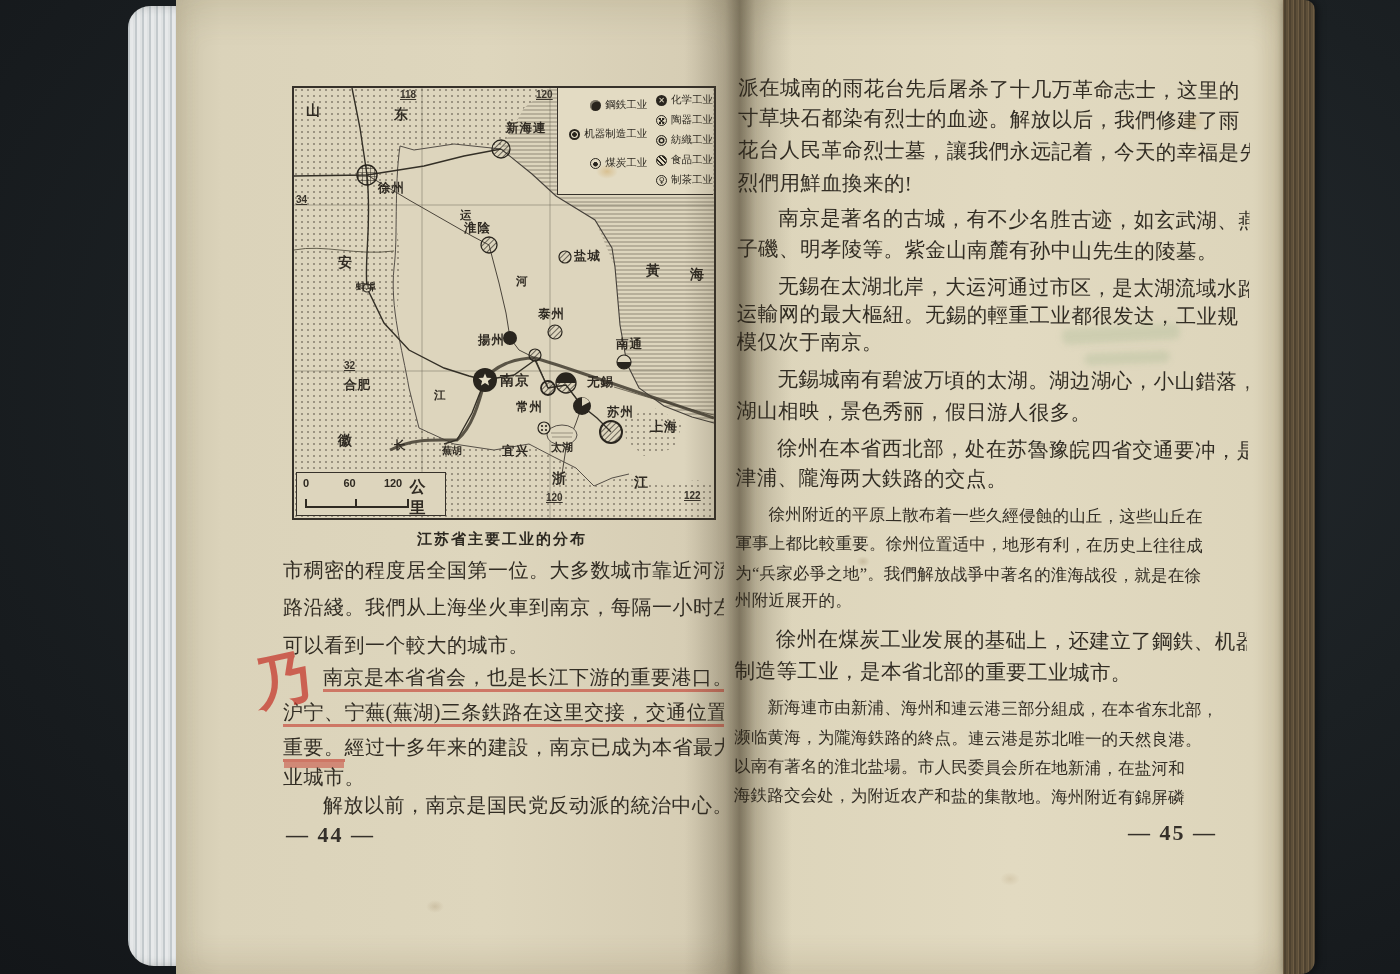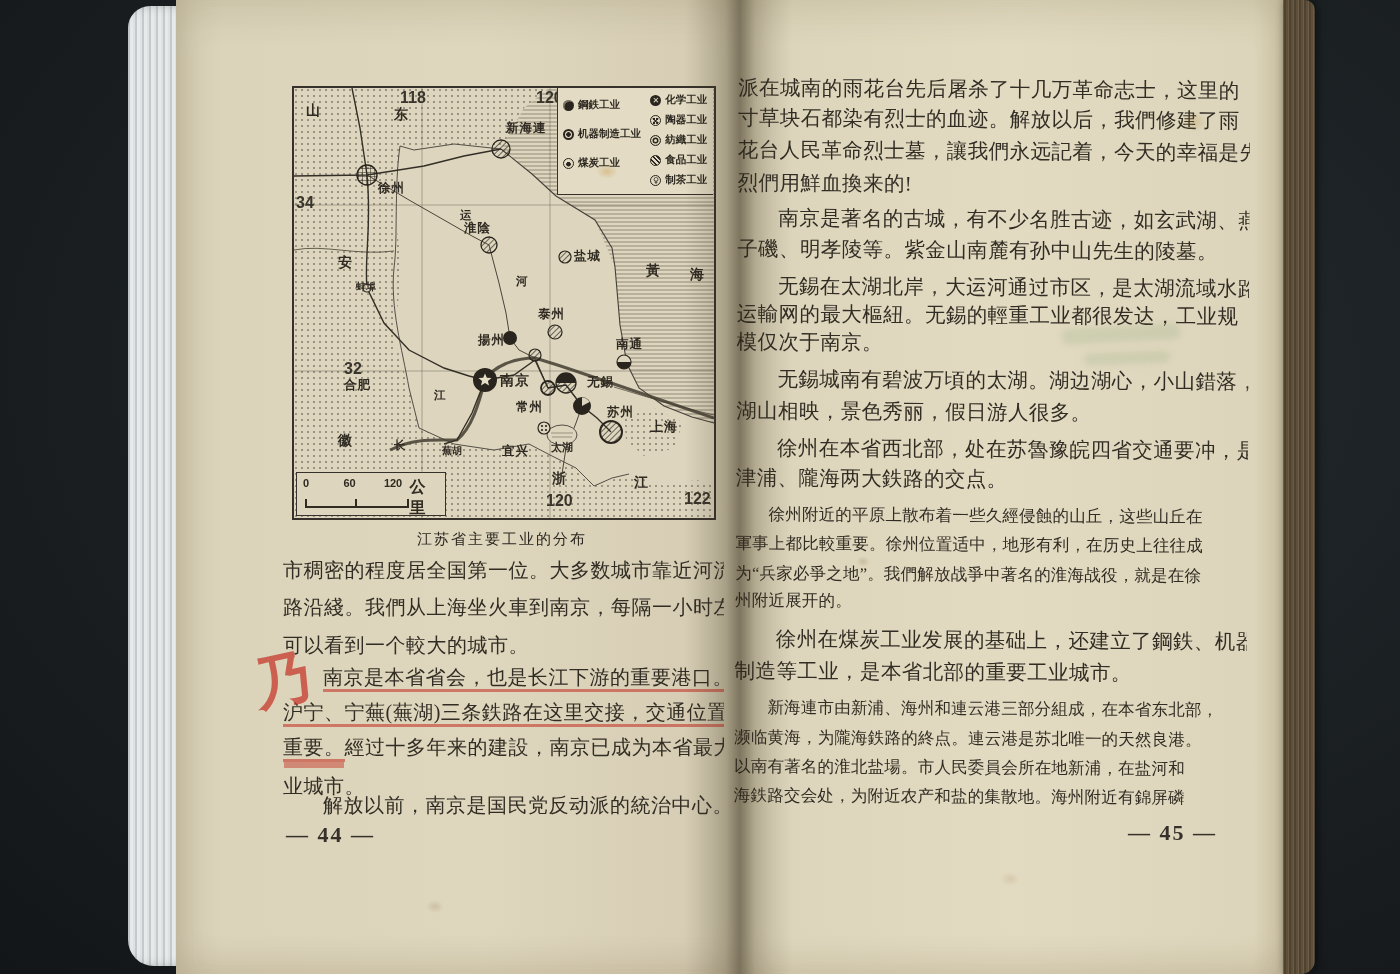--- a/index.html
+++ b/index.html
@@ -23,28 +23,28 @@
   .gutter{position:absolute;left:684px;top:0;width:108px;height:974px;pointer-events:none;
       background:linear-gradient(90deg,rgba(60,50,32,0) 0%,rgba(60,50,32,.22) 38%,rgba(38,30,16,.42) 52%,rgba(60,50,32,.20) 66%,rgba(60,50,32,0) 100%);}
   
   .mapbox{position:absolute;left:292px;top:86px;width:420px;height:430px;
       border:2px solid #36312a;background:#ddd5bd;}
   .mapbox svg{position:absolute;left:0;top:0;}
   .ml{position:absolute;font-size:11.5px;font-weight:700;letter-spacing:1px;white-space:nowrap;color:#2f2a22;}
   .ml-big{font-size:14px;letter-spacing:2px;}
   .ml-city{font-size:12.5px;}
   .ml-tiny{font-size:11px;letter-spacing:0;}
-  .coord{position:absolute;font-size:16px;font-weight:700;color:#3a352c;font-family:"Liberation Sans","DejaVu Sans",sans-serif;}
+  .coord{position:absolute;font-size:10px;font-weight:700;color:#3a352c;font-family:"Liberation Sans","DejaVu Sans",sans-serif;text-decoration:underline;}
   .legend{position:absolute;left:263px;top:0;width:155px;height:106px;
       background:#e3dbc3;border-left:1.5px solid #36312a;border-bottom:1.5px solid #36312a;
       display:flex;font-family:"Liberation Serif","DejaVu Serif",serif;}
   .lg-col{display:flex;flex-direction:column;}
   .lg-col1{width:86px;padding:10px 0 0 5px;gap:15px;}
   .lg-col2{width:64px;padding:5px 0 0 2px;gap:6px;border-left:1px solid rgba(54,49,42,.0);}
-  .lg-item{display:flex;align-items:center;gap:4px;font-size:10.5px;font-weight:700;white-space:nowrap;}
+  .lg-item{display:flex;align-items:center;gap:4px;font-size:10.5px;font-weight:400;white-space:nowrap;justify-content:flex-end;}
   .ic{width:11px;height:11px;border-radius:50%;flex:none;position:relative;box-sizing:border-box;}
   .ic-steel{background:#29251e;box-shadow:inset 1.5px 1.5px 0 rgba(225,215,190,.45);}
   .ic-machine{border:2px solid #29251e;background:radial-gradient(circle,#29251e 0 2px,transparent 2.6px);}
   .ic-coal{border:1.5px solid #29251e;background:radial-gradient(circle at 50% 58%,#29251e 0 2px,transparent 2.6px);}
   .ic-chem{background:#29251e;color:#e6dec6;font:700 8px/11px "DejaVu Sans",sans-serif;text-align:center;}
   .ic-chem::after{content:"✕";}
   .ic-pottery{border:1.5px solid #29251e;
       background:radial-gradient(circle at 30% 32%,#29251e 0 1px,transparent 1.4px),
                  radial-gradient(circle at 70% 32%,#29251e 0 1px,transparent 1.4px),
                  radial-gradient(circle at 50% 55%,#29251e 0 1px,transparent 1.4px),
@@ -56,21 +56,21 @@
   .ic-tea::after{content:"♀";}
   .scalebox{position:absolute;left:2px;top:384px;width:148px;height:42px;background:#ddd5bd;
       border:1.5px solid #36312a;font-family:"Liberation Sans","DejaVu Sans",sans-serif;}
   .scale-nums{position:absolute;left:6px;top:4px;width:136px;display:flex;font-size:11px;font-weight:700;color:#2f2a22;}
   .scale-nums span{display:block;}
   .sn0{width:44px;} .sn60{width:44px;} .sn120{width:28px;} .snu{font-size:16px;}
   .scale-bar{position:absolute;left:8px;top:26px;width:100px;height:7px;
       border-bottom:2px solid #2f2a22;border-left:2px solid #2f2a22;border-right:2px solid #2f2a22;}
   .scale-bar::after{content:"";position:absolute;left:48px;top:0;width:2px;height:7px;background:#2f2a22;}
   .fig-caption{position:absolute;left:292px;top:530px;width:420px;text-align:center;
-      font-size:15px;font-weight:400;letter-spacing:2px;color:#2c2820;}
+      font-size:15px;font-weight:700;letter-spacing:2px;color:#2c2820;}
   
   .ltext{position:absolute;left:283px;top:552px;width:441px;height:290px;overflow:hidden;}
   .ltext .bl{position:absolute;left:0;width:520px;font-size:20px;letter-spacing:.5px;line-height:28px;white-space:nowrap;color:#322d24;}
   .rtext{position:absolute;left:736px;top:70px;width:512px;height:760px;overflow:hidden;transform:rotate(.35deg);}
   .rl{position:absolute;left:0;width:560px;white-space:nowrap;color:#322d24;}
   .rl.big{font-size:20.5px;line-height:28px;letter-spacing:.4px;}
   .rl.small{font-size:16.5px;line-height:24px;letter-spacing:.2px;}
   .ind{text-indent:2em;}
   .pageno{position:absolute;font-size:22px;letter-spacing:2px;color:#35302a;font-weight:600;}
   
@@ -251,21 +251,21 @@
 
   <div class="fig-caption">江苏省主要工业的分布</div>
 
   <div class="ltext">
     <div class="bl" style="top:4px;">市稠密的程度居全国第一位。大多数城市靠近河流</div>
     <div class="bl" style="top:41px;">路沿綫。我們从上海坐火車到南京，每隔一小时左</div>
     <div class="bl" style="top:79px;">可以看到一个較大的城市。</div>
     <div class="bl ind" style="top:111px;"><span class="rul">南京是本省省会，也是长江下游的重要港口。津</span></div>
     <div class="bl" style="top:146px;"><span class="rul">沪宁、宁蕪(蕪湖)三条鉄路在这里交接，</span><span class="rul">交通位置</span></div>
     <div class="bl" style="top:181px;"><span class="rul2">重要。</span><span>經过十多年来的建設，南京已成为本省最大</span></div>
-    <div class="bl" style="top:211px;margin-top:9px;">业城市。</div>
+    <div class="bl" style="top:211px;">业城市。</div>
     <div class="bl ind" style="top:239px;">解放以前，南京是国民党反动派的統治中心。</div>
   </div>
   <div class="margin-mark">乃</div>
   <div class="pageno" style="left:286px;top:822px;">— 44 —</div>
 
   <div class="rtext">
     <div class="rl big" style="top:5px;">派在城南的雨花台先后屠杀了十几万革命志士，这里的</div>
     <div class="rl big" style="top:35px;">寸草块石都染有烈士的血迹。解放以后，我們修建了雨</div>
     <div class="rl big" style="top:67px;">花台人民革命烈士墓，讓我們永远記着，今天的幸福是先</div>
     <div class="rl big" style="top:100px;">烈們用鮮血換来的!</div>

